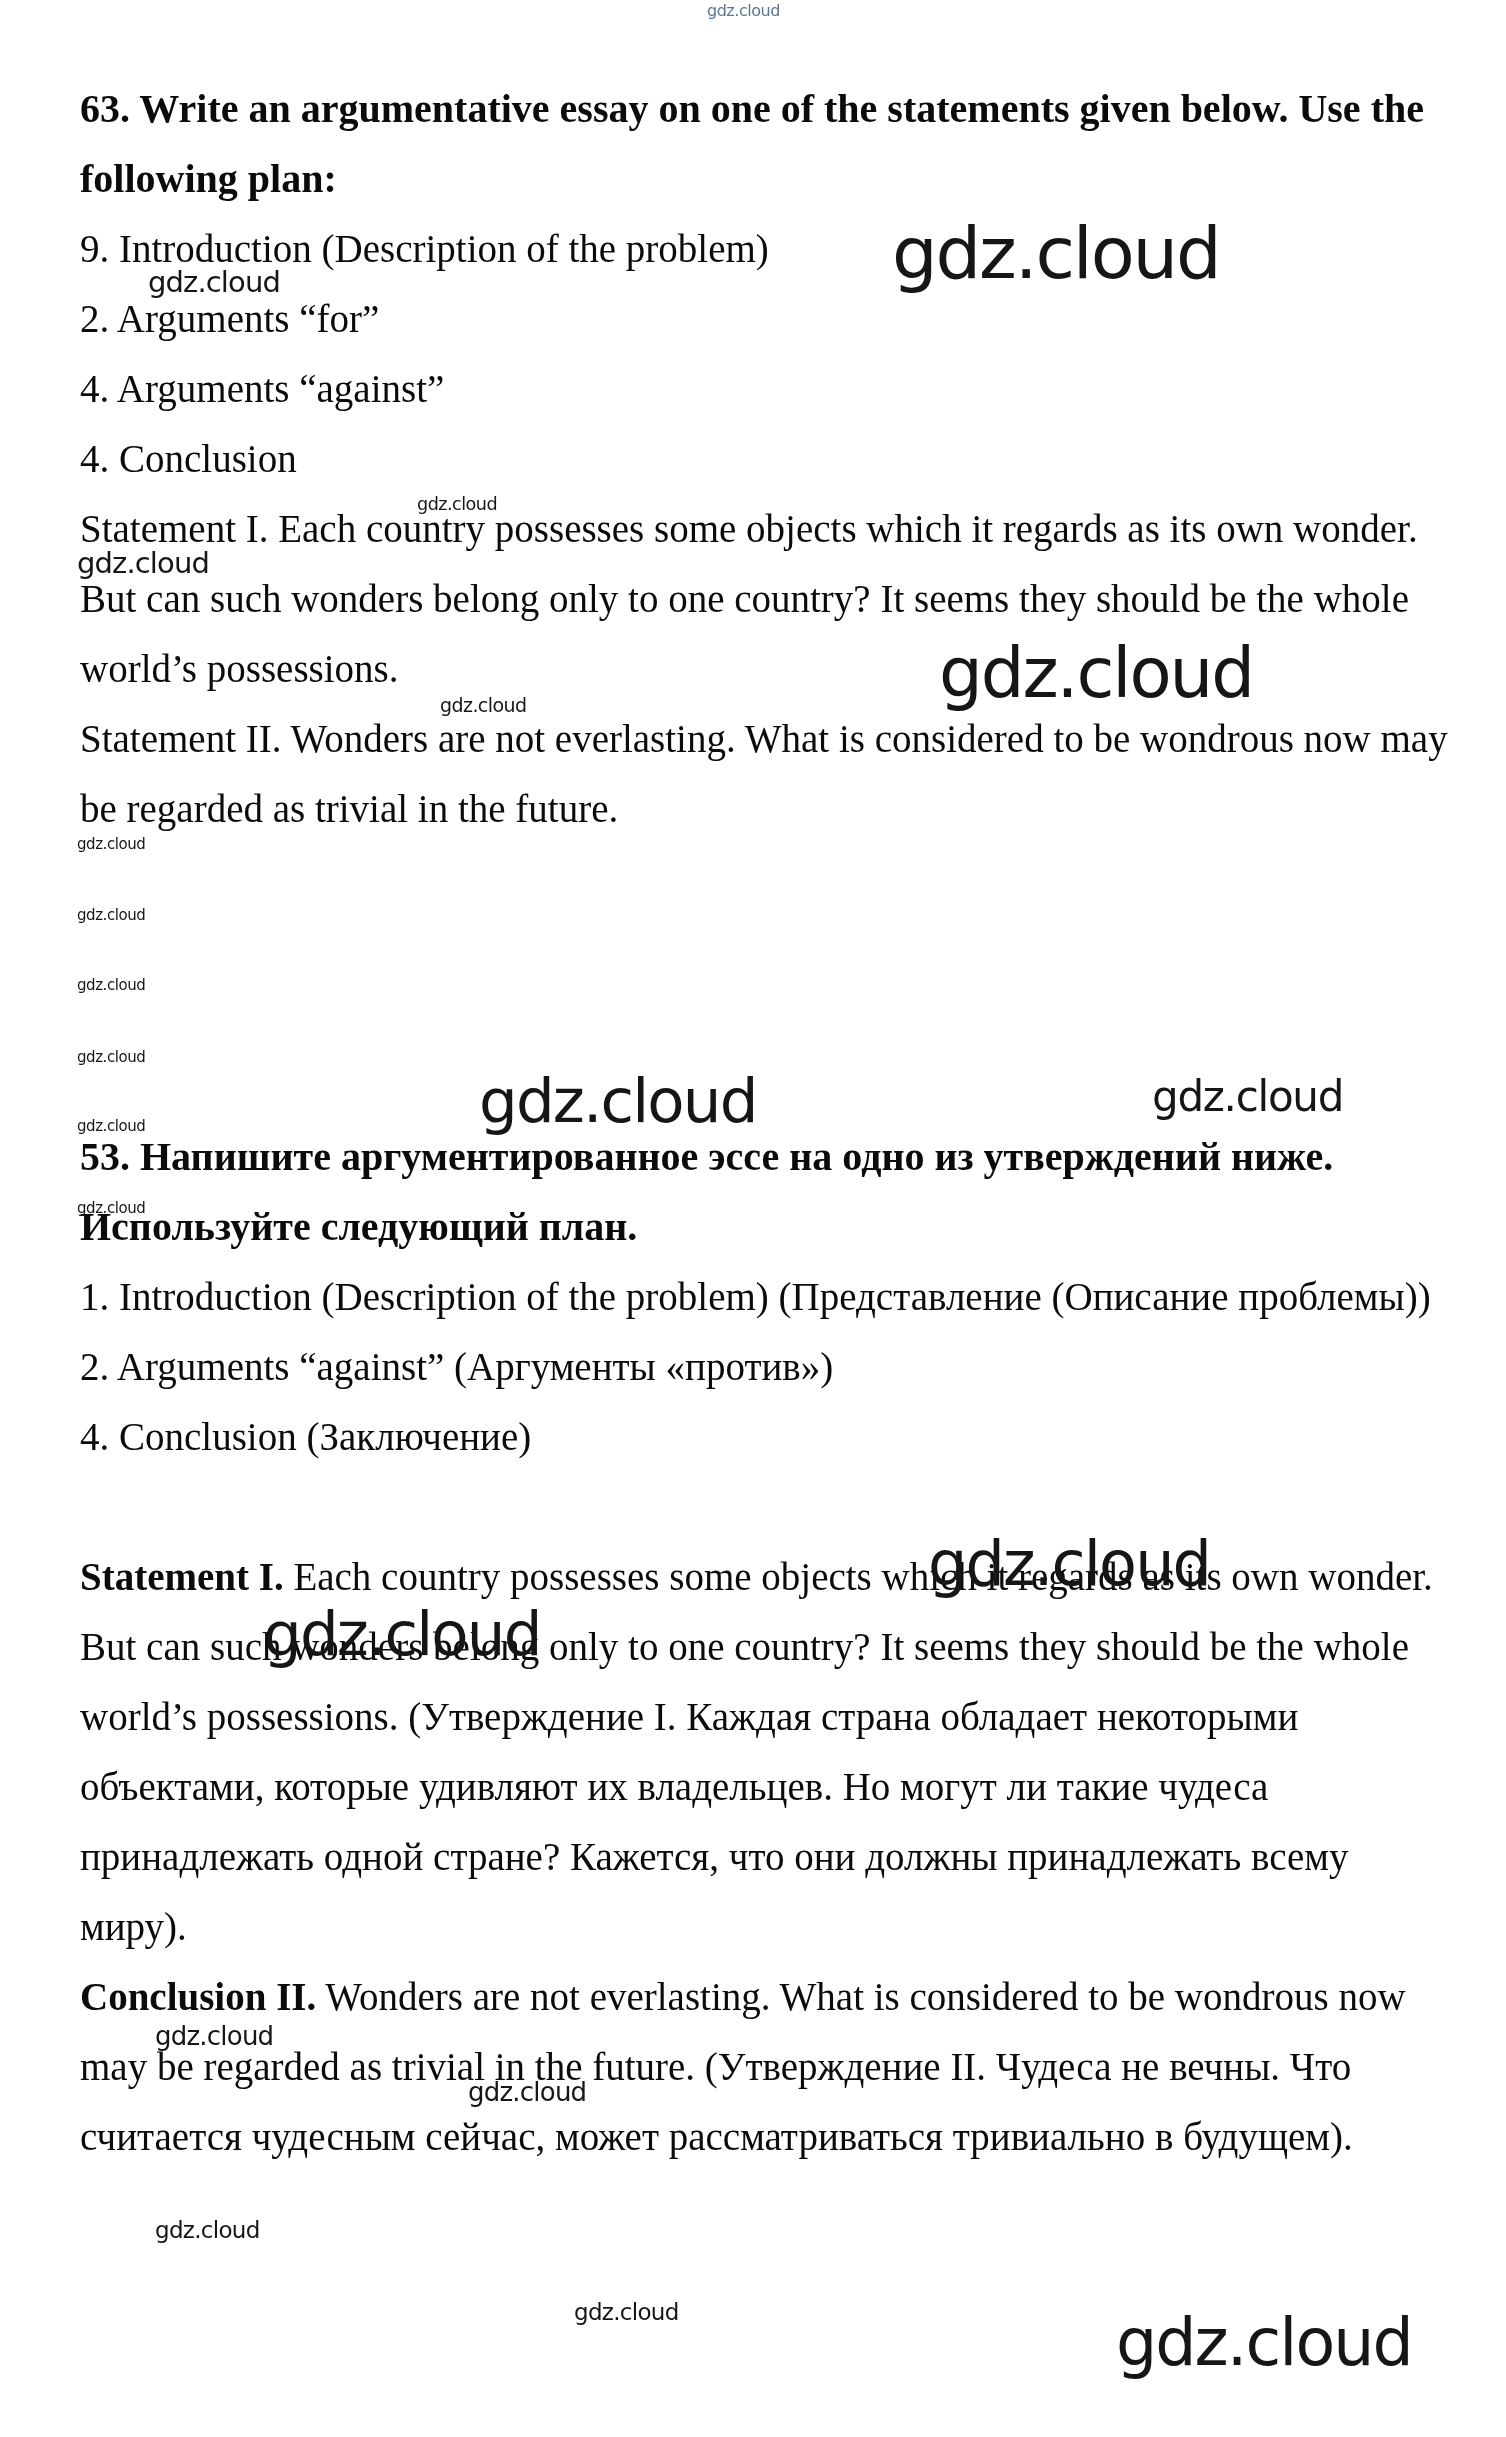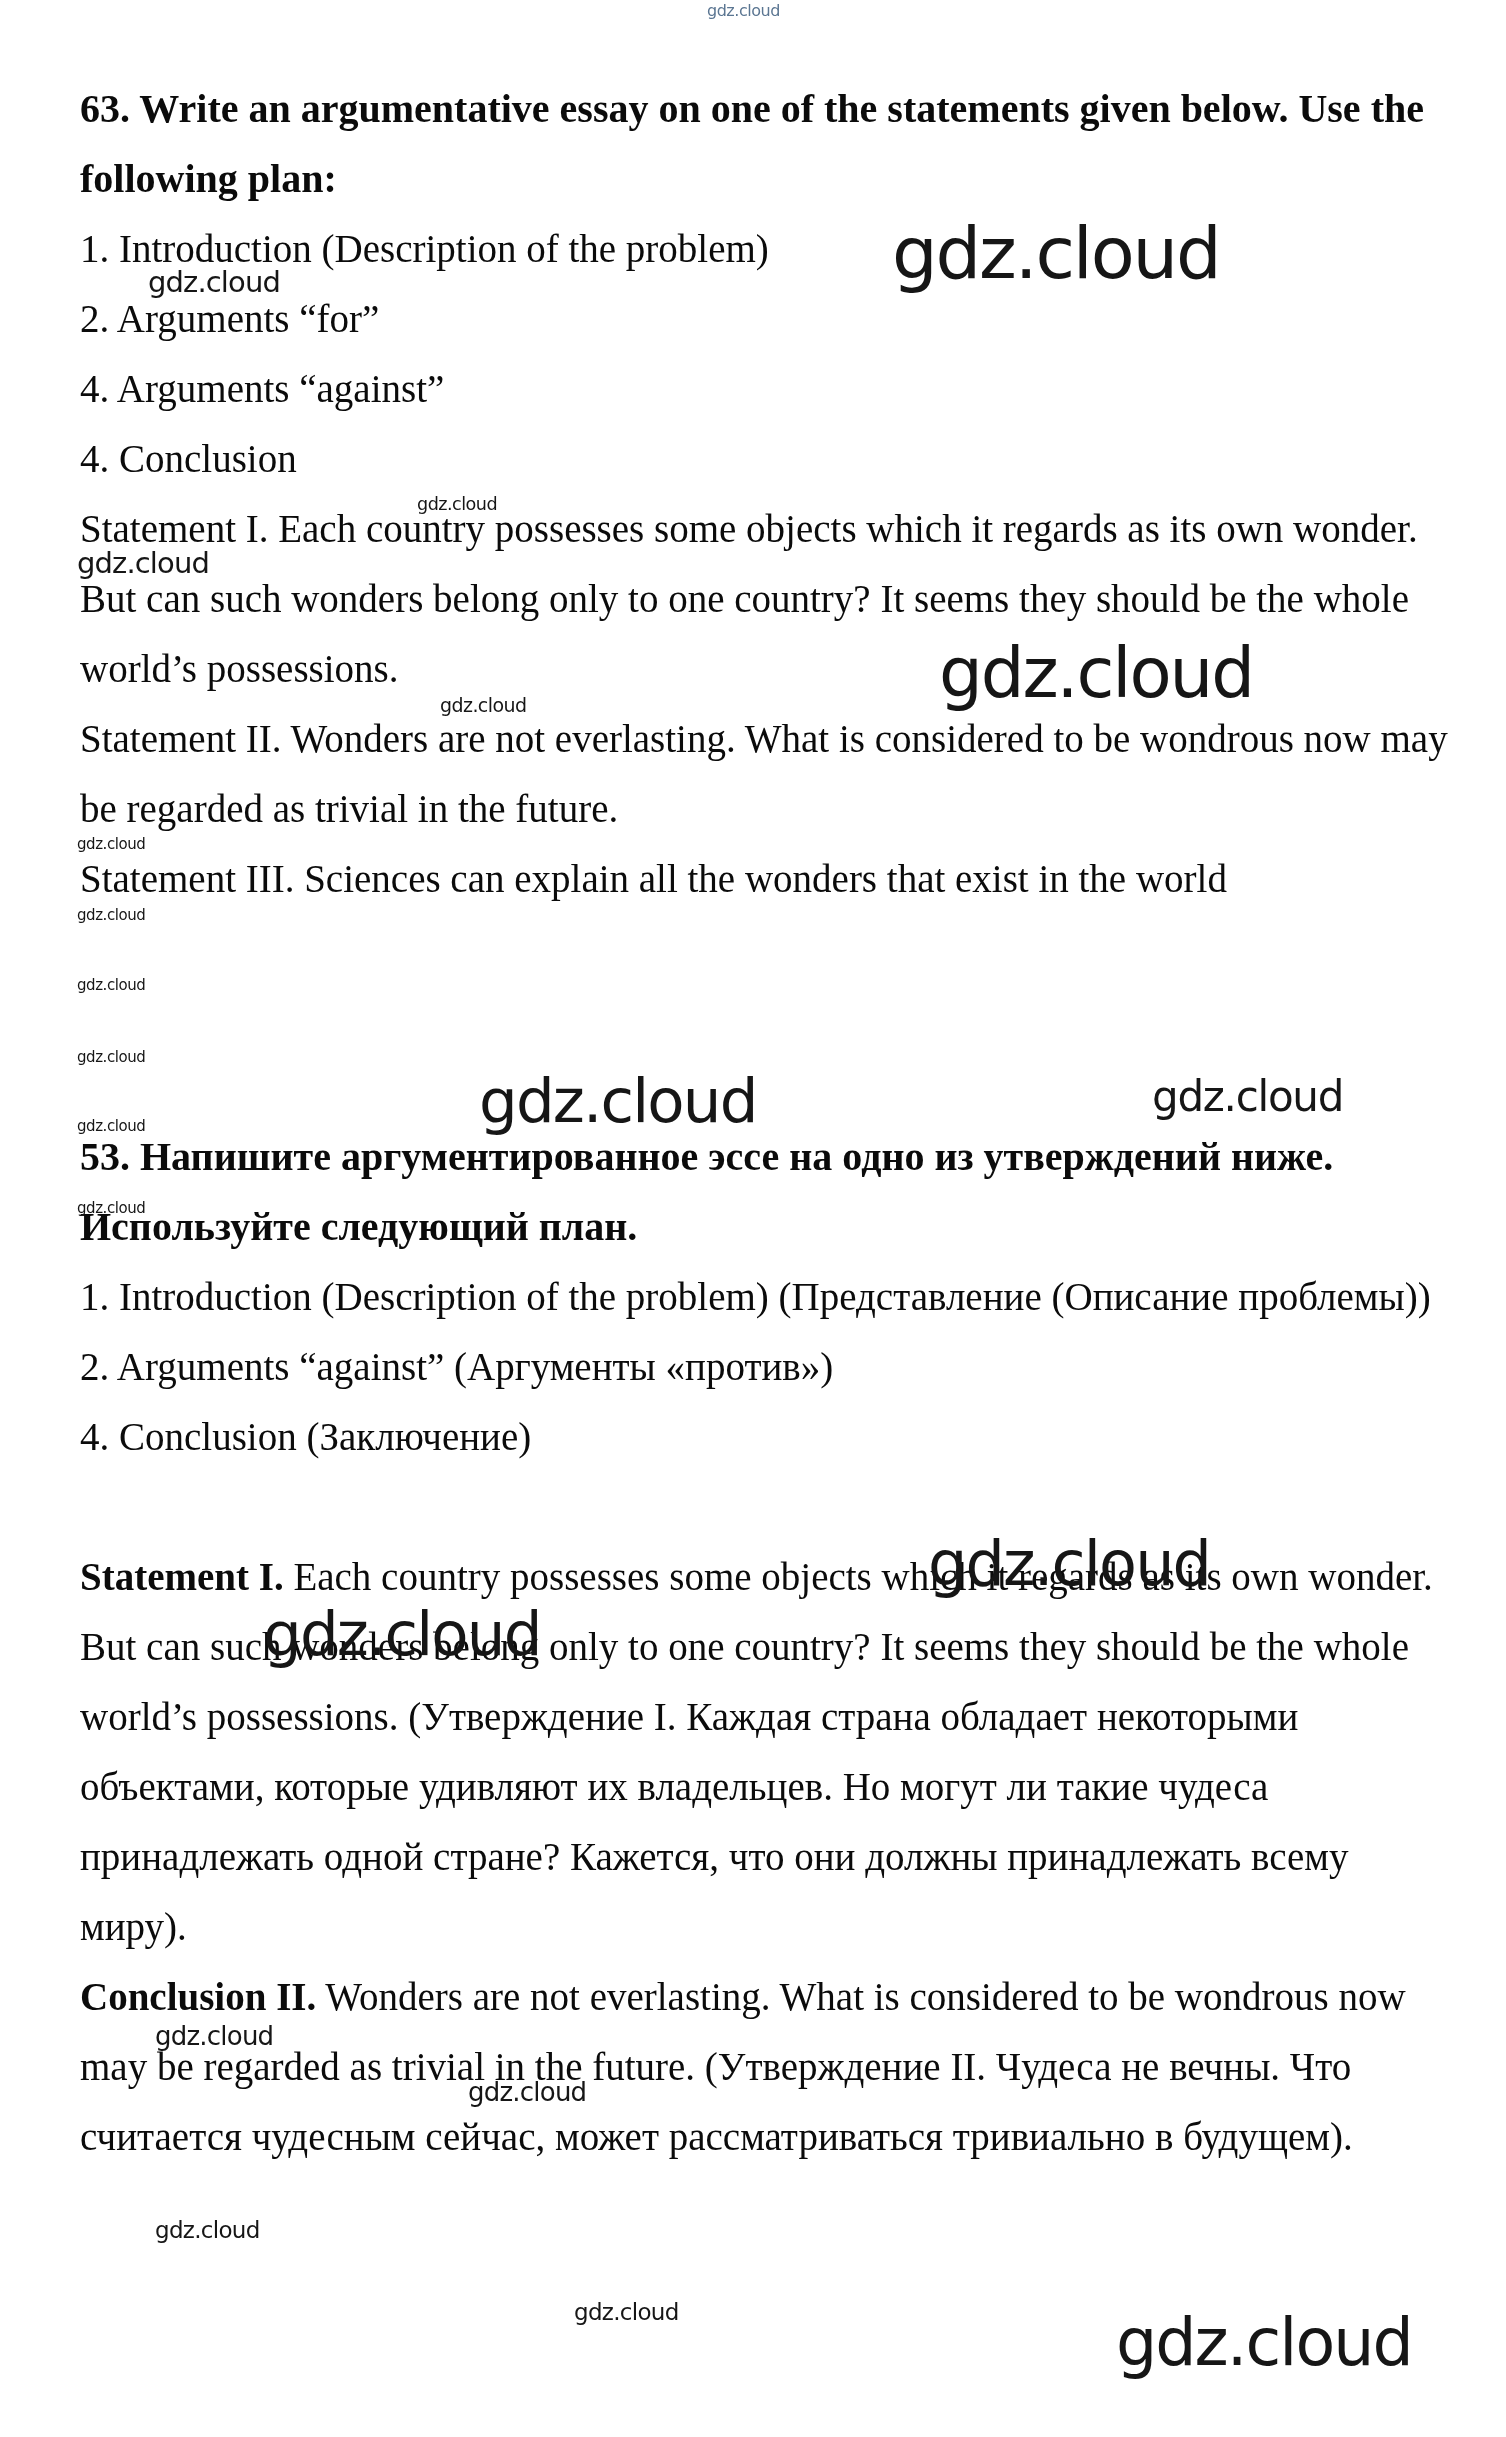--- a/index.html
+++ b/index.html
@@ -42,27 +42,26 @@
   }
   .wm-blue { color: #5b7692; }
 </style>
 </head>
 <body>
 
 <div class="page">
 
   <section class="section section-en">
     <h1 class="heading">63. Write an argumentative essay on one of the statements given below. Use the following plan:</h1>
-    <p class="plan-item">1. Introduction (Description of the problem)</p>
+    <p class="plan-item">9. Introduction (Description of the problem)</p>
     <p class="plan-item">2. Arguments “for”</p>
     <p class="plan-item">4. Arguments “against”</p>
     <p class="plan-item">4. Conclusion</p>
     <p class="statement">Statement I. Each country possesses some objects which it regards as its own wonder. But can such wonders belong only to one country? It seems they should be the whole world’s possessions.</p>
     <p class="statement">Statement II. Wonders are not everlasting. What is considered to be wondrous now may be regarded as trivial in the future.</p>
-    <p class="statement">Statement III. Sciences can explain all the wonders that exist in the world</p>
   </section>
 
   <section class="section section-ru">
     <h1 class="heading">53. Напишите аргументированное эссе на одно из утверждений ниже. Используйте следующий план.</h1>
     <p class="plan-item">1. Introduction (Description of the problem) (Представление (Описание проблемы))</p>
     <p class="plan-item">2. Arguments “against” (Аргументы «против»)</p>
     <p class="plan-item">4. Conclusion (Заключение)</p>
     <p class="statement gap-before">
       <strong class="st-label">Statement I.</strong>
       <span>Each country possesses some objects which it regards as its own wonder. But can such wonders belong only to one country? It seems they should be the whole world’s possessions. (Утверждение I. Каждая страна обладает некоторыми объектами, которые удивляют их владельцев. Но могут ли такие чудеса принадлежать одной стране? Кажется, что они должны принадлежать всему миру).</span>

